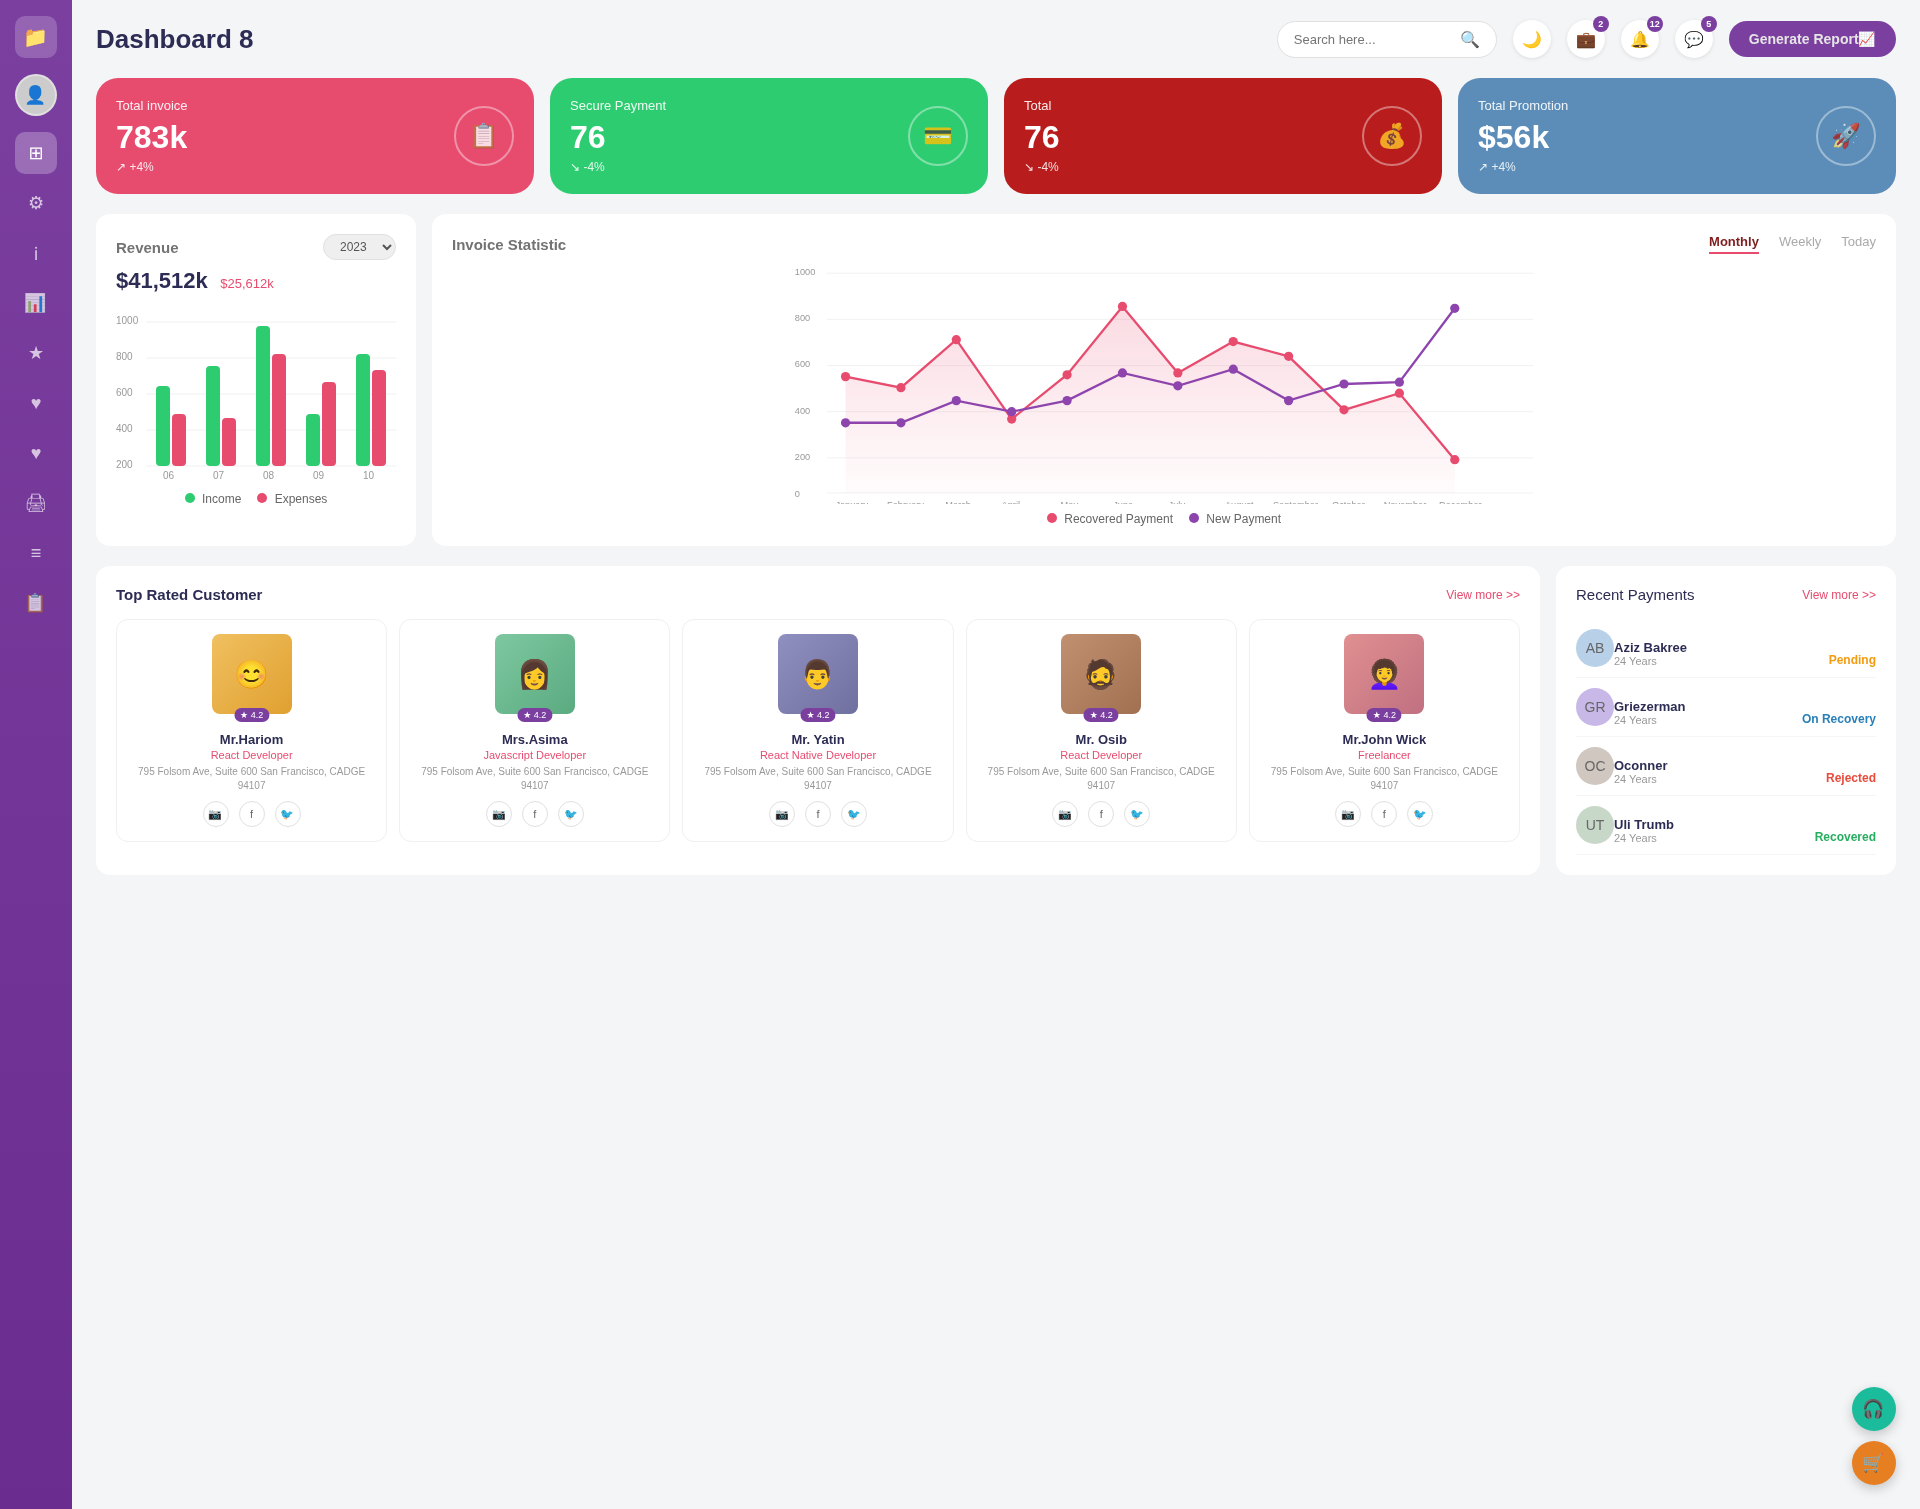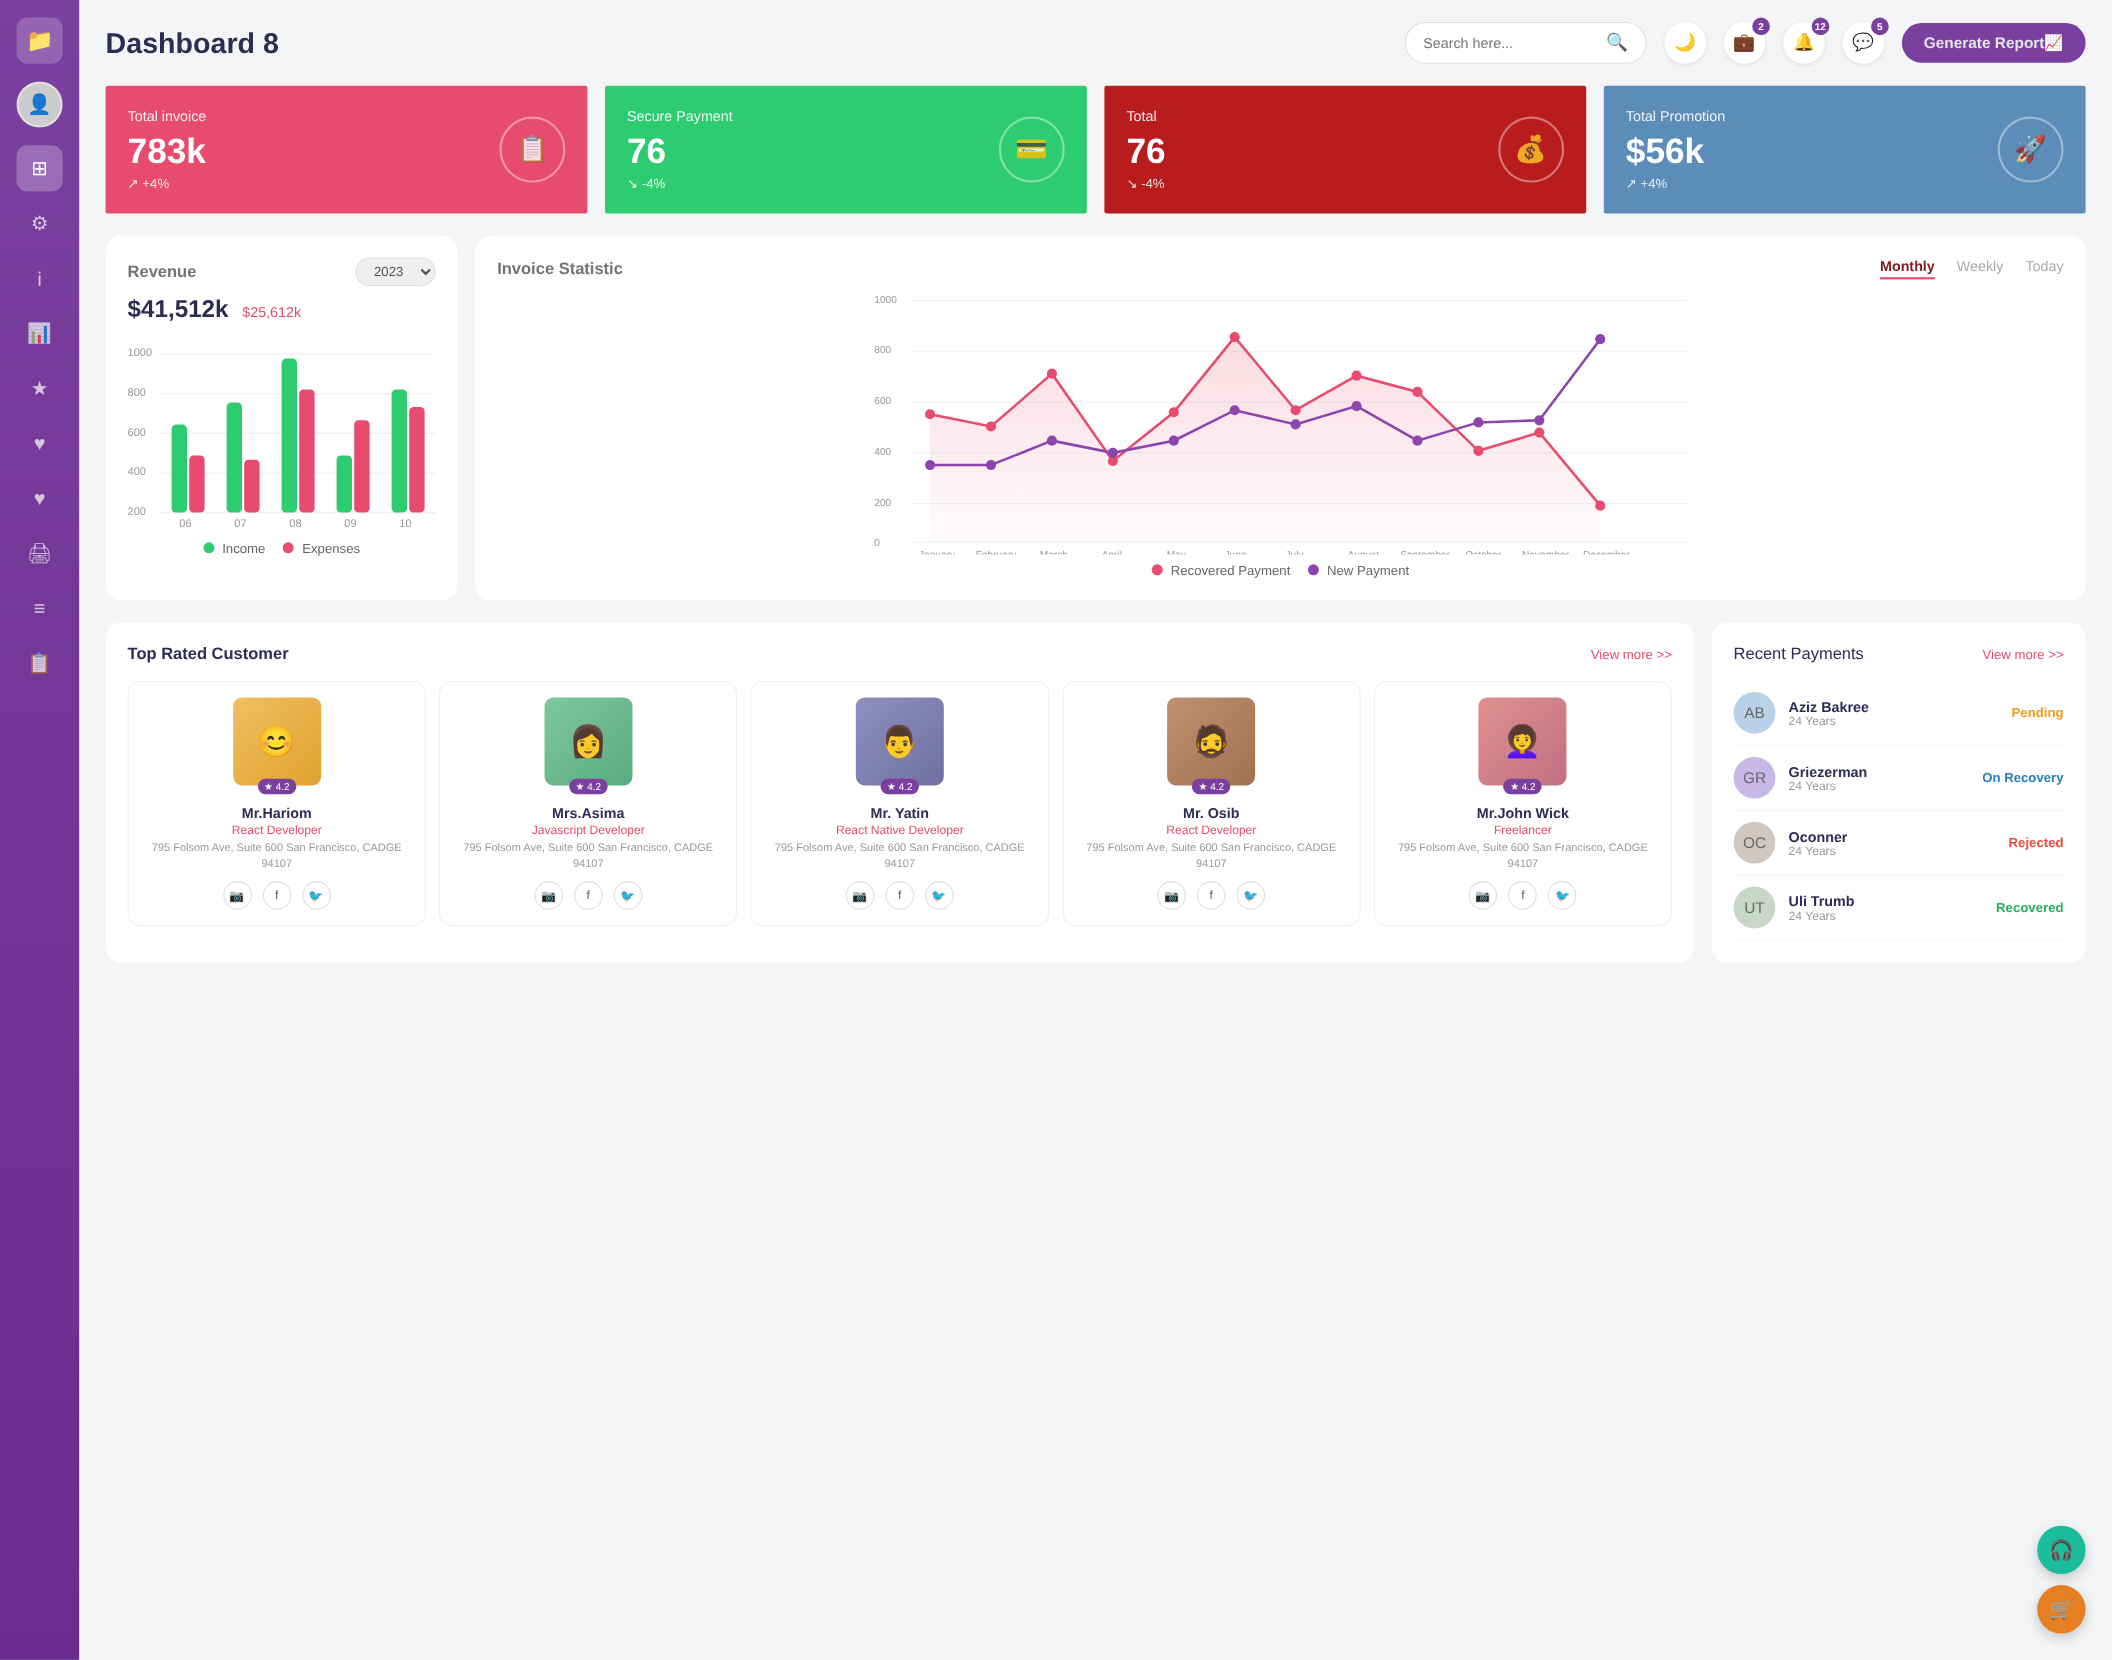--- a/index.html
+++ b/index.html
@@ -120,21 +120,21 @@
     }
 
     
     .stats-row {
       display: grid;
       grid-template-columns: repeat(4, 1fr);
       gap: 16px;
       margin-bottom: 20px;
     }
     .stat-card {
-      border-radius: 2px;
+      border-radius: 22px;
       padding: 20px;
       color: white;
       display: flex;
       align-items: center;
       justify-content: space-between;
       position: relative;
       min-height: 100px;
     }
     .stat-card.red { background: #e74c6f; }
     .stat-card.green { background: #2ecc71; }
@@ -281,21 +281,21 @@
       background: white;
       border-radius: 14px;
       padding: 20px;
     }
     .payments-header {
       display: flex; align-items: center; justify-content: space-between;
       margin-bottom: 16px;
     }
     .payments-title { font-size: 15px; font-weight: 400; color: #2c2c54; }
     .payment-item {
-      display: flex; align-items: center; gap: 12px;
+      display: flex; align-items: flex-end; 
       padding: 10px 0;
       border-bottom: 1px solid #f5f5f5;
     }
     .payment-avatar {
       width: 38px; height: 38px;
       border-radius: 50%;
       background: #e0e0e0;
       display: flex; align-items: center; justify-content: center;
       font-size: 14px; color: #666; flex-shrink: 0;
       overflow: hidden;

